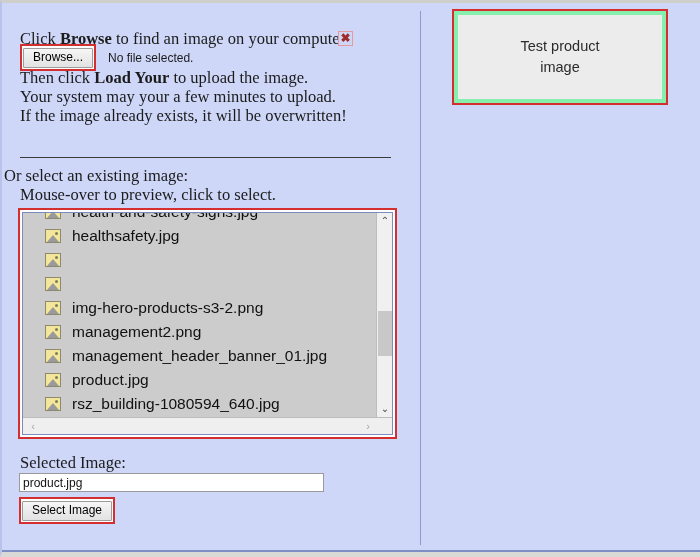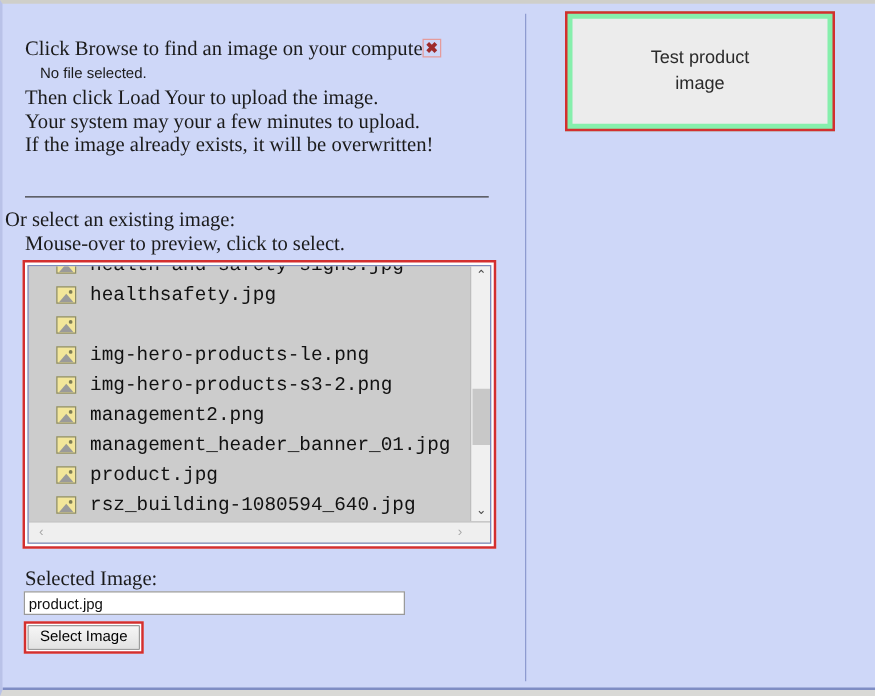--- a/index.html
+++ b/index.html
@@ -52,21 +52,21 @@
     height: 557px;
   }
 
   .instr {
     font-family: "Liberation Serif", serif;
     font-size: 16.5px;
     color: #1b1b1b;
     line-height: 19px;
     white-space: nowrap;
   }
-  .instr b { font-weight: normal; }
+  .instr b { font-weight: bold; }
 
   .line-click { position: absolute; left: 18px; top: 26px; }
   .line-then  { position: absolute; left: 18px; top: 65px; }
   .line-sys   { position: absolute; left: 18px; top: 84px; }
   .line-exist { position: absolute; left: 18px; top: 103px; text-align: right; }
 
   
   .x-icon {
     position: absolute;
     left: 336px;
@@ -201,21 +201,21 @@
   }
   .file-icon .mtn2 {
     position: absolute;
     left: 1px; bottom: 0;
     width: 0; height: 0;
     border-left: 6px solid transparent;
     border-right: 6px solid transparent;
     border-bottom: 7px solid #9a9a9a;
   }
   .file-name {
-    font-family: Liberation Mono, monospace;
+    font-family: Liberation Sans, sans-serif;
     font-size: 15.5px;
     color: #111;
     white-space: nowrap;
   }
 
   
   .vscroll {
     position: absolute;
     right: 0; top: 0;
     width: 16px;
@@ -328,20 +328,21 @@
 
   <div class="col-divider"></div>
 
   <div class="left-col">
 
     <div class="instr line-click"><span>Click </span><b>Browse</b><span> to find an image on your computer.</span></div>
 
     <div class="x-icon">✖</div>
 
     <div class="browse-row">
+      <span class="hl-red"><button class="btn" type="button">Browse...</button></span>
       <span class="nofile">No file selected.</span>
     </div>
 
     <div class="instr line-then"><span>Then click </span><b>Load Your</b><span> to upload the image.</span></div>
     <div class="instr line-sys">Your system may your a few minutes to upload.</div>
     <div class="instr line-exist">If the image already exists, it will be overwritten!</div>
 
 
     <div class="hr"></div>
 
@@ -369,21 +370,20 @@
               <span class="file-icon">
                   <span class="mtn2"></span>
                   <span class="sun"></span>
                 </span>
             </div>
             <div class="file-row">
               <span class="file-icon">
                   <span class="mtn2"></span>
                   <span class="sun"></span>
                 </span>
-              <span class="file-name">img-hero-products-le.png</span>
             </div>
             <div class="file-row">
               <span class="file-icon">
                   <span class="mtn2"></span>
                   <span class="sun"></span>
                 </span>
               <span class="file-name">img-hero-products-s3-2.png</span>
             </div>
             <div class="file-row">
               <span class="file-icon">

